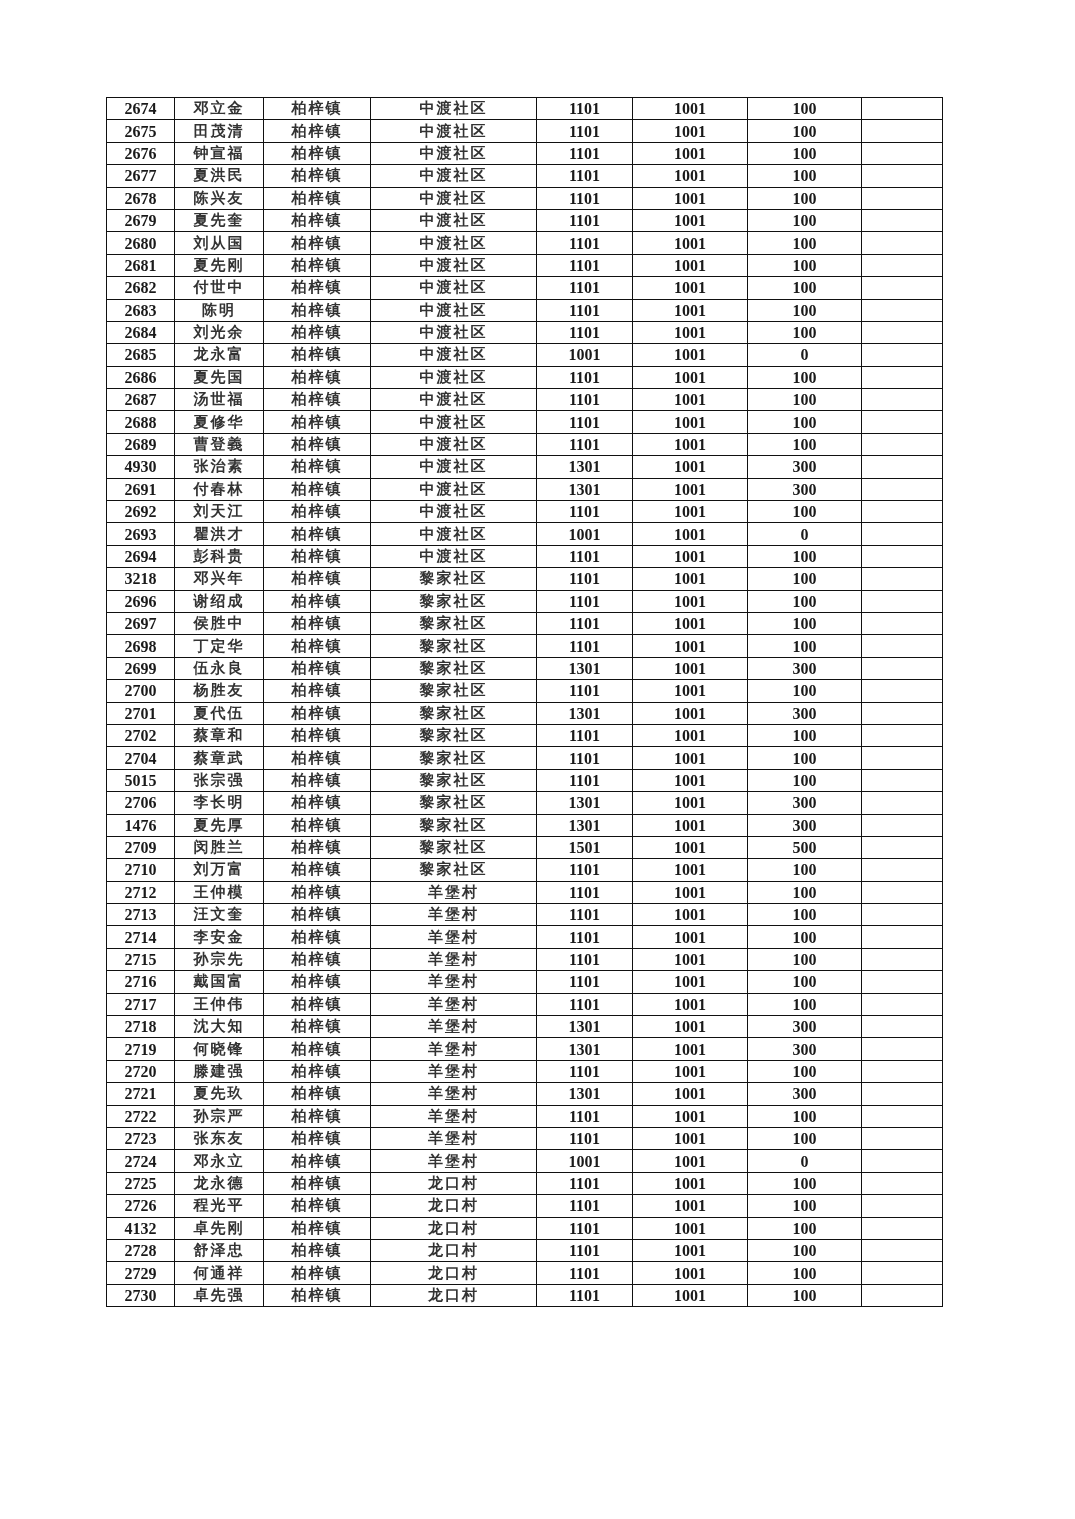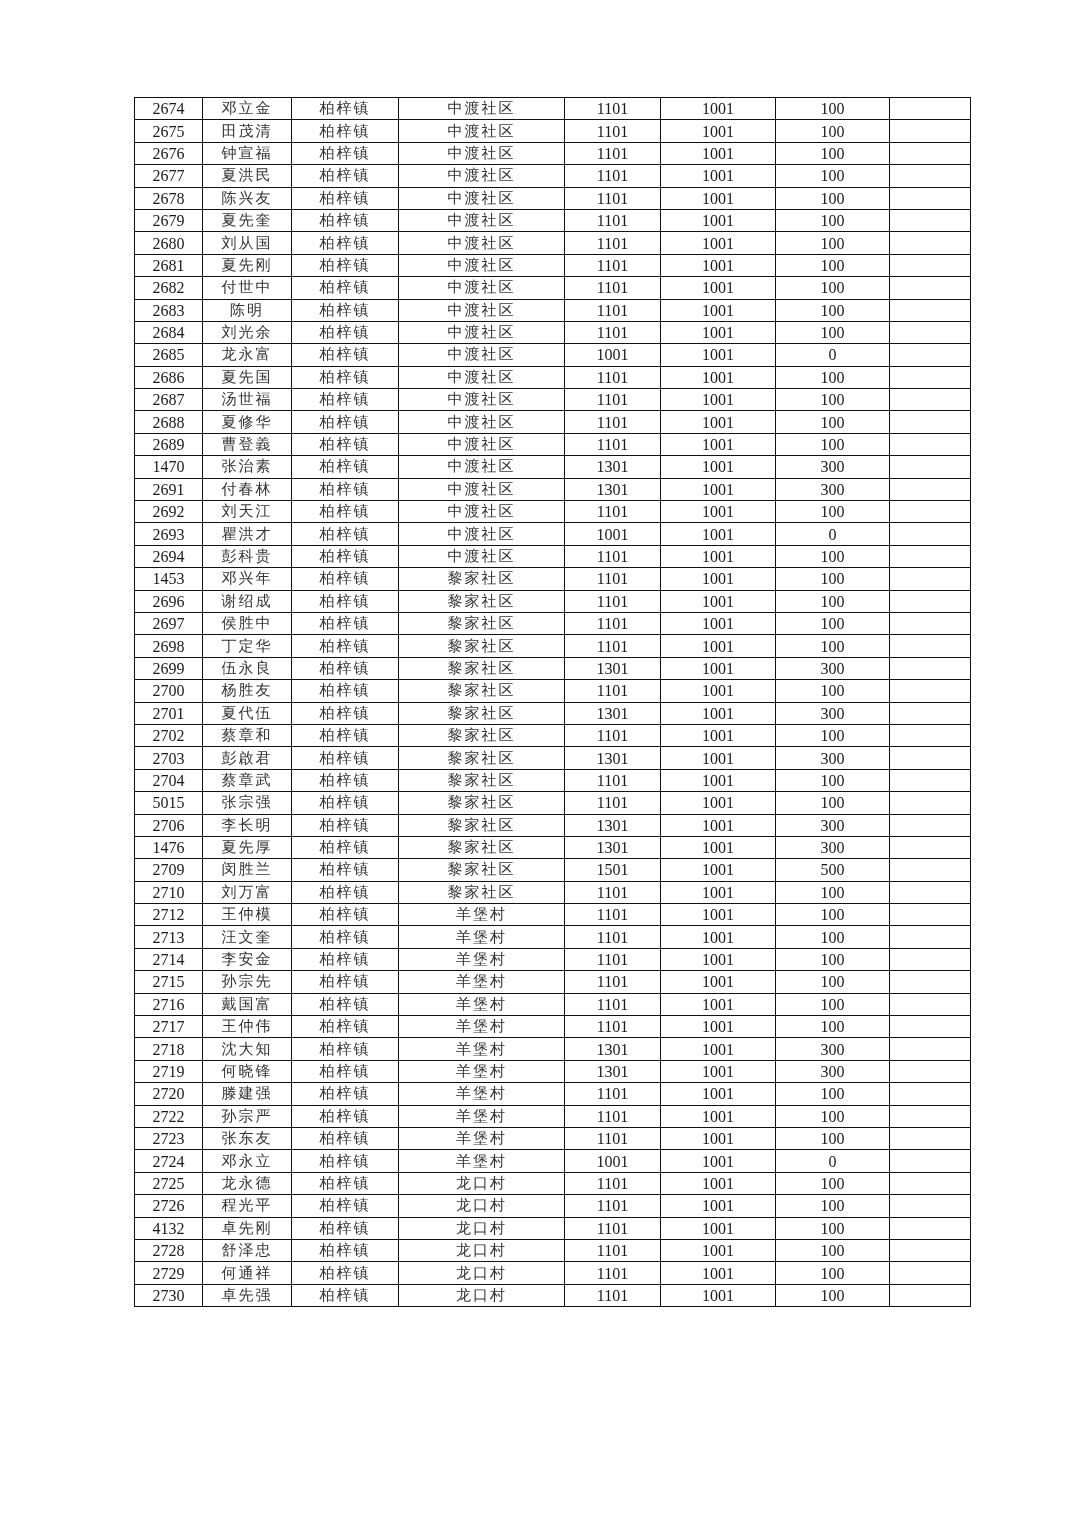--- a/index.html
+++ b/index.html
@@ -1,21 +1,21 @@
 <!DOCTYPE html>
 <html><head>
   <meta charset="utf-8">
   <style>
     html, body { margin: 0; padding: 0; background: #ffffff; }
     body { width: 1075px; height: 1519px; position: relative; overflow: hidden; }
     #sheet {
-      position: absolute; left: 134px; top: 97px;
+      position: absolute; left: 106px; top: 97px;
       border-collapse: collapse;
       font-family: "Liberation Serif", "DejaVu Serif", serif;
-      font-size: 16px; color: #1a1a1a;
+      font-size: 16px; color: #1a1a1a; font-weight: bold;
     }
     #sheet td {
       border: 1.6px solid #111;
       height: 21.4px; padding: 0; line-height: 21px;
       text-align: center; white-space: nowrap; overflow: hidden;
     }
     #sheet td.c-name, #sheet td.c-town, #sheet td.c-village { font-size: 15px; letter-spacing: 2px; color: #333; }
     col.w0 { width: 68px; } col.w1 { width: 89px; } col.w2 { width: 107px; }
     col.w3 { width: 166px; } col.w4 { width: 96px; } col.w5 { width: 115px; }
     col.w6 { width: 114px; } col.w7 { width: 81px; }
@@ -189,21 +189,21 @@
         <td class="c-no">2689</td>
         <td class="c-name">曹登義</td>
         <td class="c-town">柏梓镇</td>
         <td class="c-village">中渡社区</td>
         <td class="c-a">1101</td>
         <td class="c-b">1001</td>
         <td class="c-diff">100</td>
         <td class="c-note"></td>
       </tr>
       <tr>
-        <td class="c-no">1470</td>
+        <td class="c-no">4930</td>
         <td class="c-name">张治素</td>
         <td class="c-town">柏梓镇</td>
         <td class="c-village">中渡社区</td>
         <td class="c-a">1301</td>
         <td class="c-b">1001</td>
         <td class="c-diff">300</td>
         <td class="c-note"></td>
       </tr>
       <tr>
         <td class="c-no">2691</td>
@@ -239,21 +239,21 @@
         <td class="c-no">2694</td>
         <td class="c-name">彭科贵</td>
         <td class="c-town">柏梓镇</td>
         <td class="c-village">中渡社区</td>
         <td class="c-a">1101</td>
         <td class="c-b">1001</td>
         <td class="c-diff">100</td>
         <td class="c-note"></td>
       </tr>
       <tr>
-        <td class="c-no">1453</td>
+        <td class="c-no">3218</td>
         <td class="c-name">邓兴年</td>
         <td class="c-town">柏梓镇</td>
         <td class="c-village">黎家社区</td>
         <td class="c-a">1101</td>
         <td class="c-b">1001</td>
         <td class="c-diff">100</td>
         <td class="c-note"></td>
       </tr>
       <tr>
         <td class="c-no">2696</td>
@@ -319,30 +319,20 @@
         <td class="c-no">2702</td>
         <td class="c-name">蔡章和</td>
         <td class="c-town">柏梓镇</td>
         <td class="c-village">黎家社区</td>
         <td class="c-a">1101</td>
         <td class="c-b">1001</td>
         <td class="c-diff">100</td>
         <td class="c-note"></td>
       </tr>
       <tr>
-        <td class="c-no">2703</td>
-        <td class="c-name">彭啟君</td>
-        <td class="c-town">柏梓镇</td>
-        <td class="c-village">黎家社区</td>
-        <td class="c-a">1301</td>
-        <td class="c-b">1001</td>
-        <td class="c-diff">300</td>
-        <td class="c-note"></td>
-      </tr>
-      <tr>
         <td class="c-no">2704</td>
         <td class="c-name">蔡章武</td>
         <td class="c-town">柏梓镇</td>
         <td class="c-village">黎家社区</td>
         <td class="c-a">1101</td>
         <td class="c-b">1001</td>
         <td class="c-diff">100</td>
         <td class="c-note"></td>
       </tr>
       <tr>
@@ -476,20 +466,30 @@
         <td class="c-note"></td>
       </tr>
       <tr>
         <td class="c-no">2720</td>
         <td class="c-name">滕建强</td>
         <td class="c-town">柏梓镇</td>
         <td class="c-village">羊堡村</td>
         <td class="c-a">1101</td>
         <td class="c-b">1001</td>
         <td class="c-diff">100</td>
+        <td class="c-note"></td>
+      </tr>
+      <tr>
+        <td class="c-no">2721</td>
+        <td class="c-name">夏先玖</td>
+        <td class="c-town">柏梓镇</td>
+        <td class="c-village">羊堡村</td>
+        <td class="c-a">1301</td>
+        <td class="c-b">1001</td>
+        <td class="c-diff">300</td>
         <td class="c-note"></td>
       </tr>
       <tr>
         <td class="c-no">2722</td>
         <td class="c-name">孙宗严</td>
         <td class="c-town">柏梓镇</td>
         <td class="c-village">羊堡村</td>
         <td class="c-a">1101</td>
         <td class="c-b">1001</td>
         <td class="c-diff">100</td>

